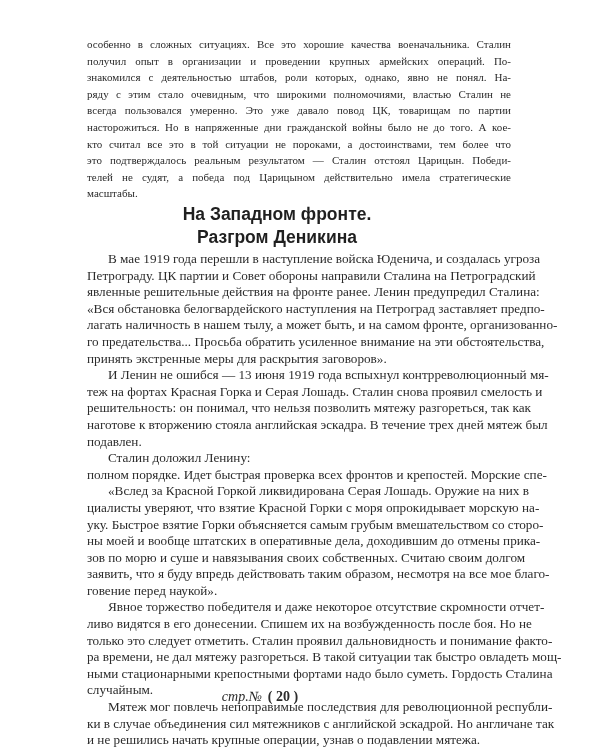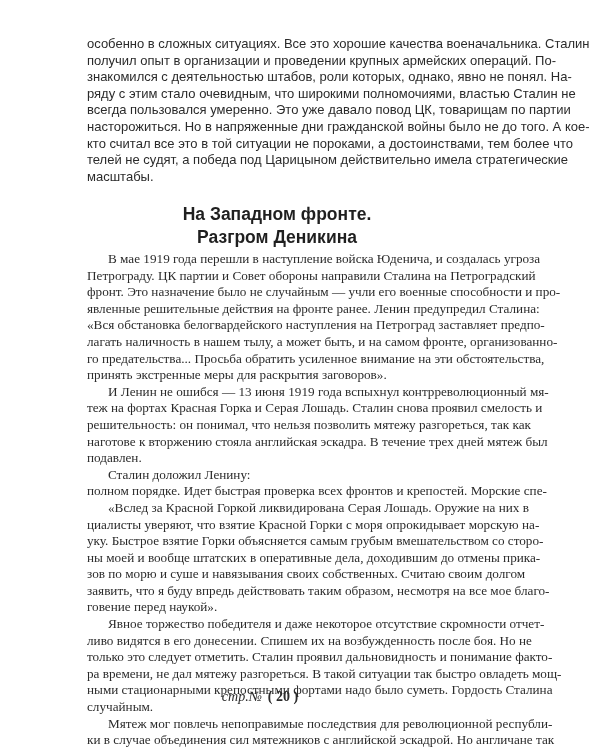--- a/index.html
+++ b/index.html
@@ -12,22 +12,22 @@
     height: 750px;
     position: relative;
     overflow: hidden;
   }
   .page {
     position: absolute;
     left: 87px;
     top: 36px;
     width: 424px;
     color: #2b2b2b;
-    font-family: Liberation Sans, sans-serif;
-    font-size: 13px;
+    font-family: Liberation Serif, serif;
+    font-size: 11px;
     line-height: 16.6px;
   }
   .line {
     display: block;
     white-space: nowrap;
     text-align: justify;
     text-align-last: justify;
     height: 16.6px;
   }
   .line.last {
@@ -81,34 +81,34 @@
 <body>
 
 <div class="page">
   <span class="line">особенно в сложных ситуациях. Все это хорошие качества военачальника. Сталин</span>
   <span class="line">получил опыт в организации и проведении крупных армейских операций. По-</span>
   <span class="line">знакомился с деятельностью штабов, роли которых, однако, явно не понял. На-</span>
   <span class="line">ряду с этим стало очевидным, что широкими полномочиями, властью Сталин не</span>
   <span class="line">всегда пользовался умеренно. Это уже давало повод ЦК, товарищам по партии</span>
   <span class="line">насторожиться. Но в напряженные дни гражданской войны было не до того. А кое-</span>
   <span class="line">кто считал все это в той ситуации не пороками, а достоинствами, тем более что</span>
+  <span class="line">это подтверждалось реальным результатом — Сталин отстоял Царицын. Победи-</span>
   <span class="line">телей не судят, а победа под Царицыном действительно имела стратегические</span>
   <span class="line last">масштабы.</span>
 </div>
 
 <div class="heading">
   <span>На Западном фронте.</span>
   <span>Разгром Деникина</span>
 </div>
 
 <div class="block2">
   <div>
     <span class="line indent">В мае 1919 года перешли в наступление войска Юденича, и создалась угроза</span>
     <span class="line">Петрограду. ЦК партии и Совет обороны направили Сталина на Петроградский</span>
-    <span class="line">фронт. Это назначение было не случайным — учли его военные способности и про-</span>
     <span class="line">явленные решительные действия на фронте ранее. Ленин предупредил Сталина:</span>
     <span class="line">«Вся обстановка белогвардейского наступления на Петроград заставляет предпо-</span>
     <span class="line">лагать наличность в нашем тылу, а может быть, и на самом фронте, организованно-</span>
     <span class="line">го предательства... Просьба обратить усиленное внимание на эти обстоятельства,</span>
     <span class="line last">принять экстренные меры для раскрытия заговоров».</span>
   </div>
   <div>
     <span class="line indent">И Ленин не ошибся — 13 июня 1919 года вспыхнул контрреволюционный мя-</span>
     <span class="line">теж на фортах Красная Горка и Серая Лошадь. Сталин снова проявил смелость и</span>
     <span class="line">решительность: он понимал, что нельзя позволить мятежу разгореться, так как</span>

